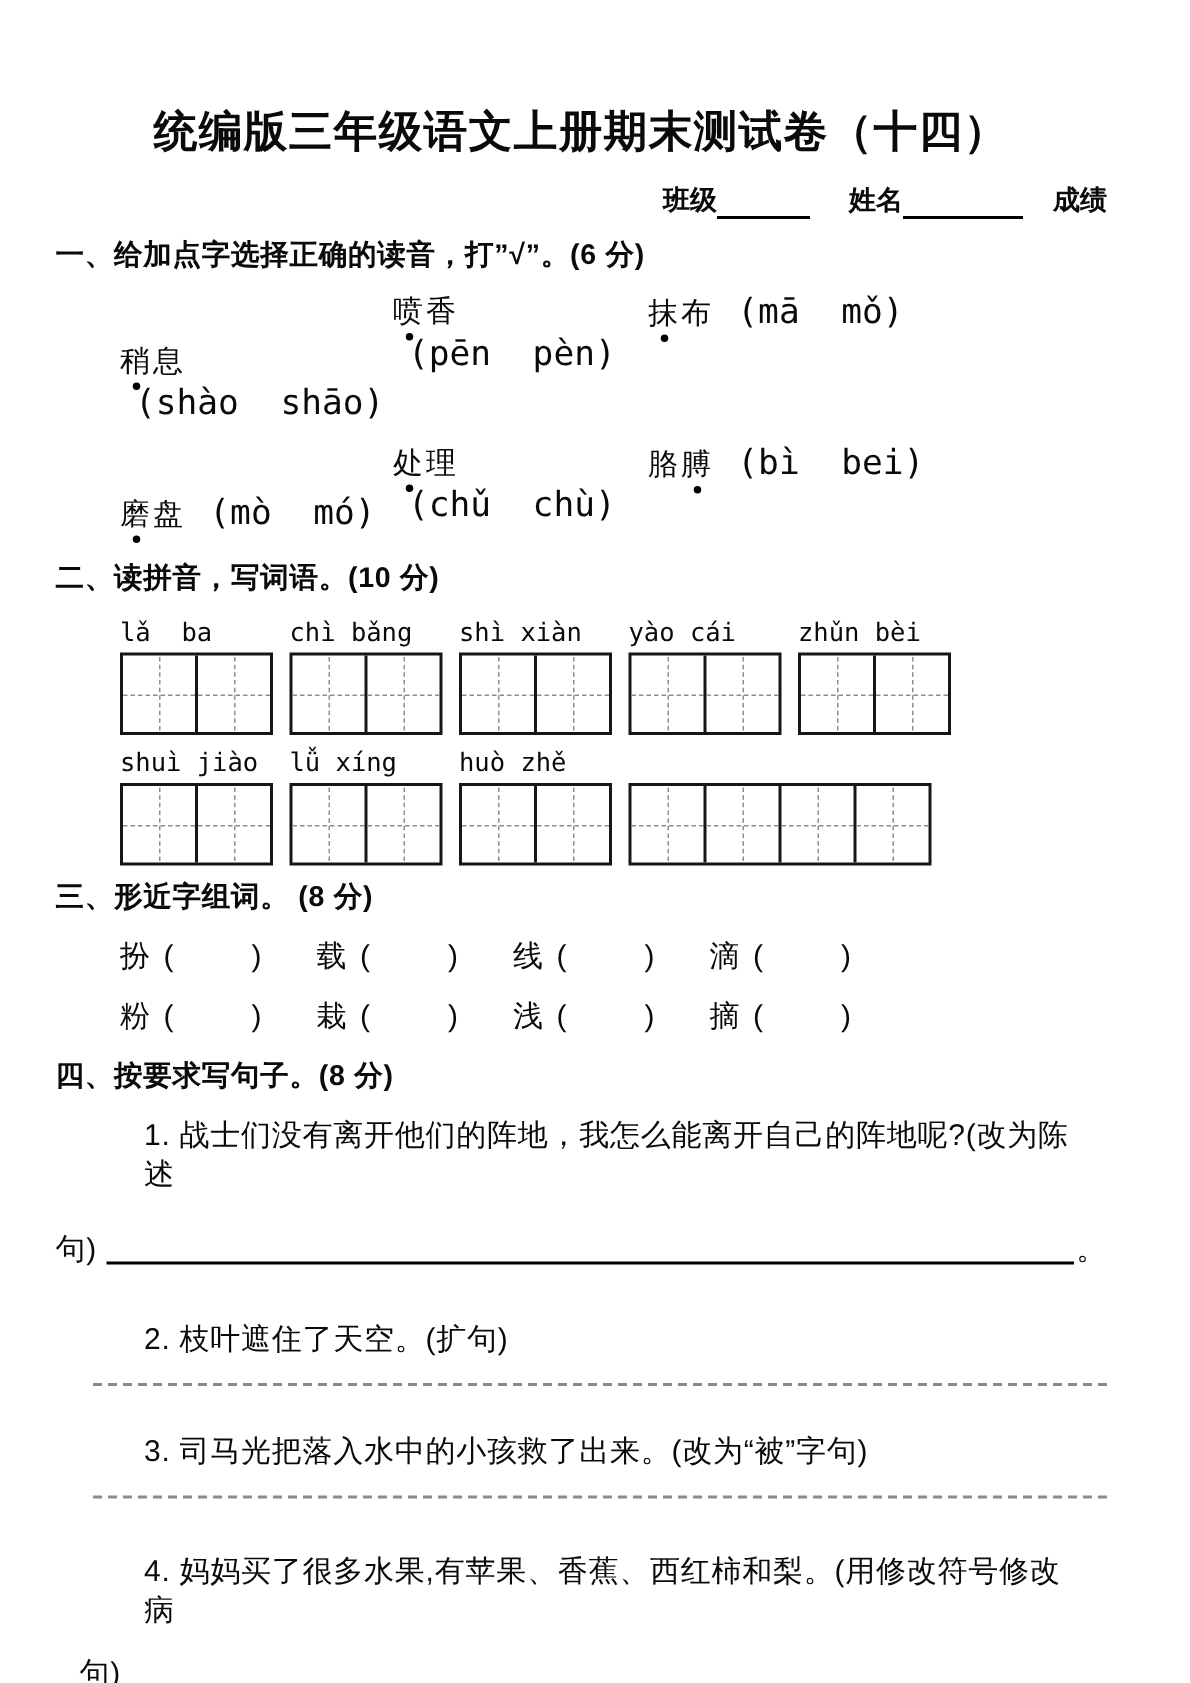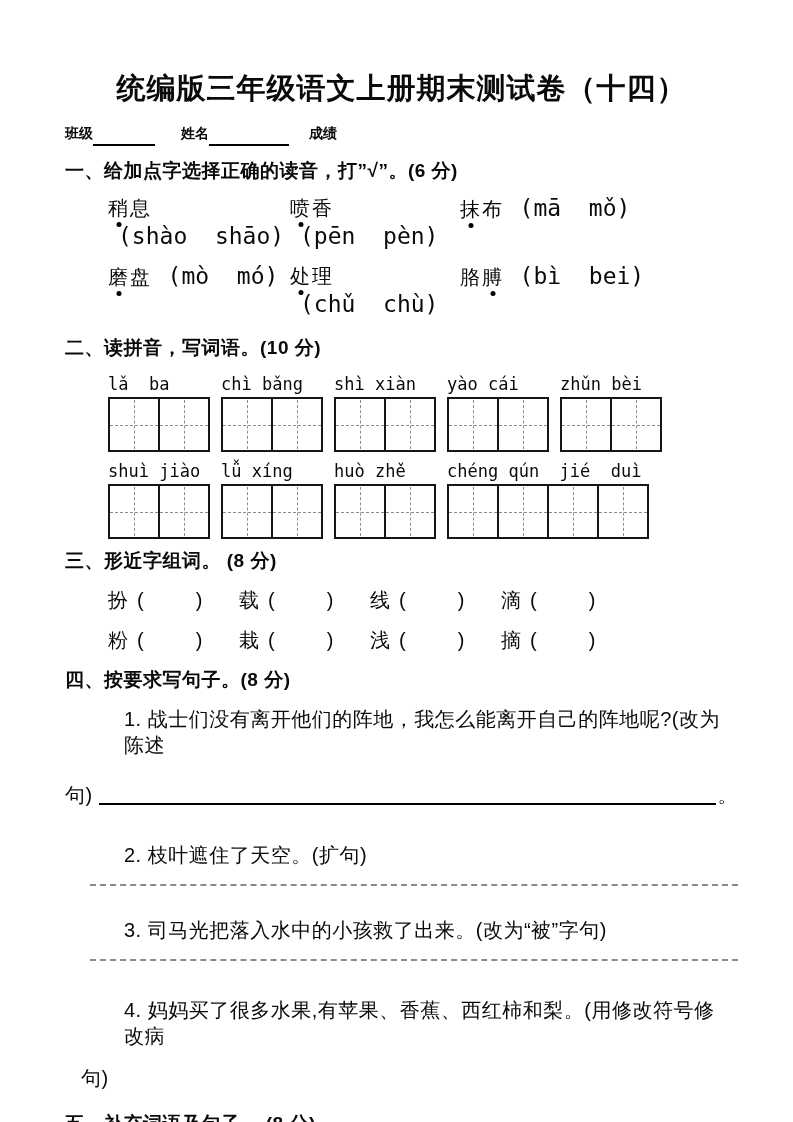--- a/index.html
+++ b/index.html
@@ -1,37 +1,37 @@
 <!DOCTYPE html>
 <html><head>
 <meta charset="utf-8">
 <style>
   html,body { margin:0; padding:0; background:#ffffff; }
   body {
     width:793px; height:1122px; overflow:hidden;
     color:#0a0a0a;
     font-family:"Liberation Sans", sans-serif;
   }
-  .page { box-sizing:border-box; width:793px; height:1122px; padding:70px 55px 0 65px; background:#fff; }
+  .page { box-sizing:border-box; width:793px; height:1122px; padding:70px 55px 0 37px; background:#fff; }
 
   h1.title {
     margin:0 0 14px 0; font-size:29px; line-height:36px; font-weight:700;
     text-align:center; letter-spacing:1px;
   }
-  .header-line { text-align:left; font-size:14px; line-height:26px; font-weight:700; margin:0 0 12px 0; }
+  .header-line { text-align:right; font-size:18px; line-height:26px; font-weight:700; margin:0 0 12px 0; }
   .blank { display:inline-block; border-bottom:2px solid #000; height:1em; vertical-align:bottom; }
   .blank-class { width:62px; margin-right:26px; }
   .blank-name  { width:80px; margin-right:20px; }
 
   h2.sec { font-size:19px; line-height:26px; font-weight:700; margin:0; letter-spacing:0.5px; }
 
   
   .s1 h2 { margin-bottom:10px; }
   .word-row { display:flex; padding-left:43px; font-size:20px; line-height:28px; margin-bottom:11px; }
-  .word-item:nth-child(1) { width:182px; }
+  .word-item:nth-child(1) { width:182px;margin-top:33px; }
   .word-item:nth-child(2) { width:170px; }
   .cn { letter-spacing:2px; }
   .dotchar { position:relative; display:inline-block; }
   .dotchar::after {
     content:""; position:absolute; left:50%; transform:translateX(-50%);
     bottom:-5px; width:5px; height:5px; border-radius:50%; background:#000;
   }
   .py { font-family:"DejaVu Sans Mono", monospace; font-size:23px; white-space:pre; margin-left:10px; }
 
   
@@ -171,21 +171,20 @@
           </div>
       </div>
       <div class="grid-group">
         <div class="py-label">huò zhě</div>
         <div class="tz-group">
             <div class="tz-cell"></div>
             <div class="tz-cell"></div>
           </div>
       </div>
       <div class="grid-group">
-        <div class="py-label">chéng qún  jié  duì</div>
         <div class="tz-group">
             <div class="tz-cell"></div>
             <div class="tz-cell"></div>
             <div class="tz-cell"></div>
             <div class="tz-cell"></div>
           </div>
       </div>
     </div>
   </div>
 

